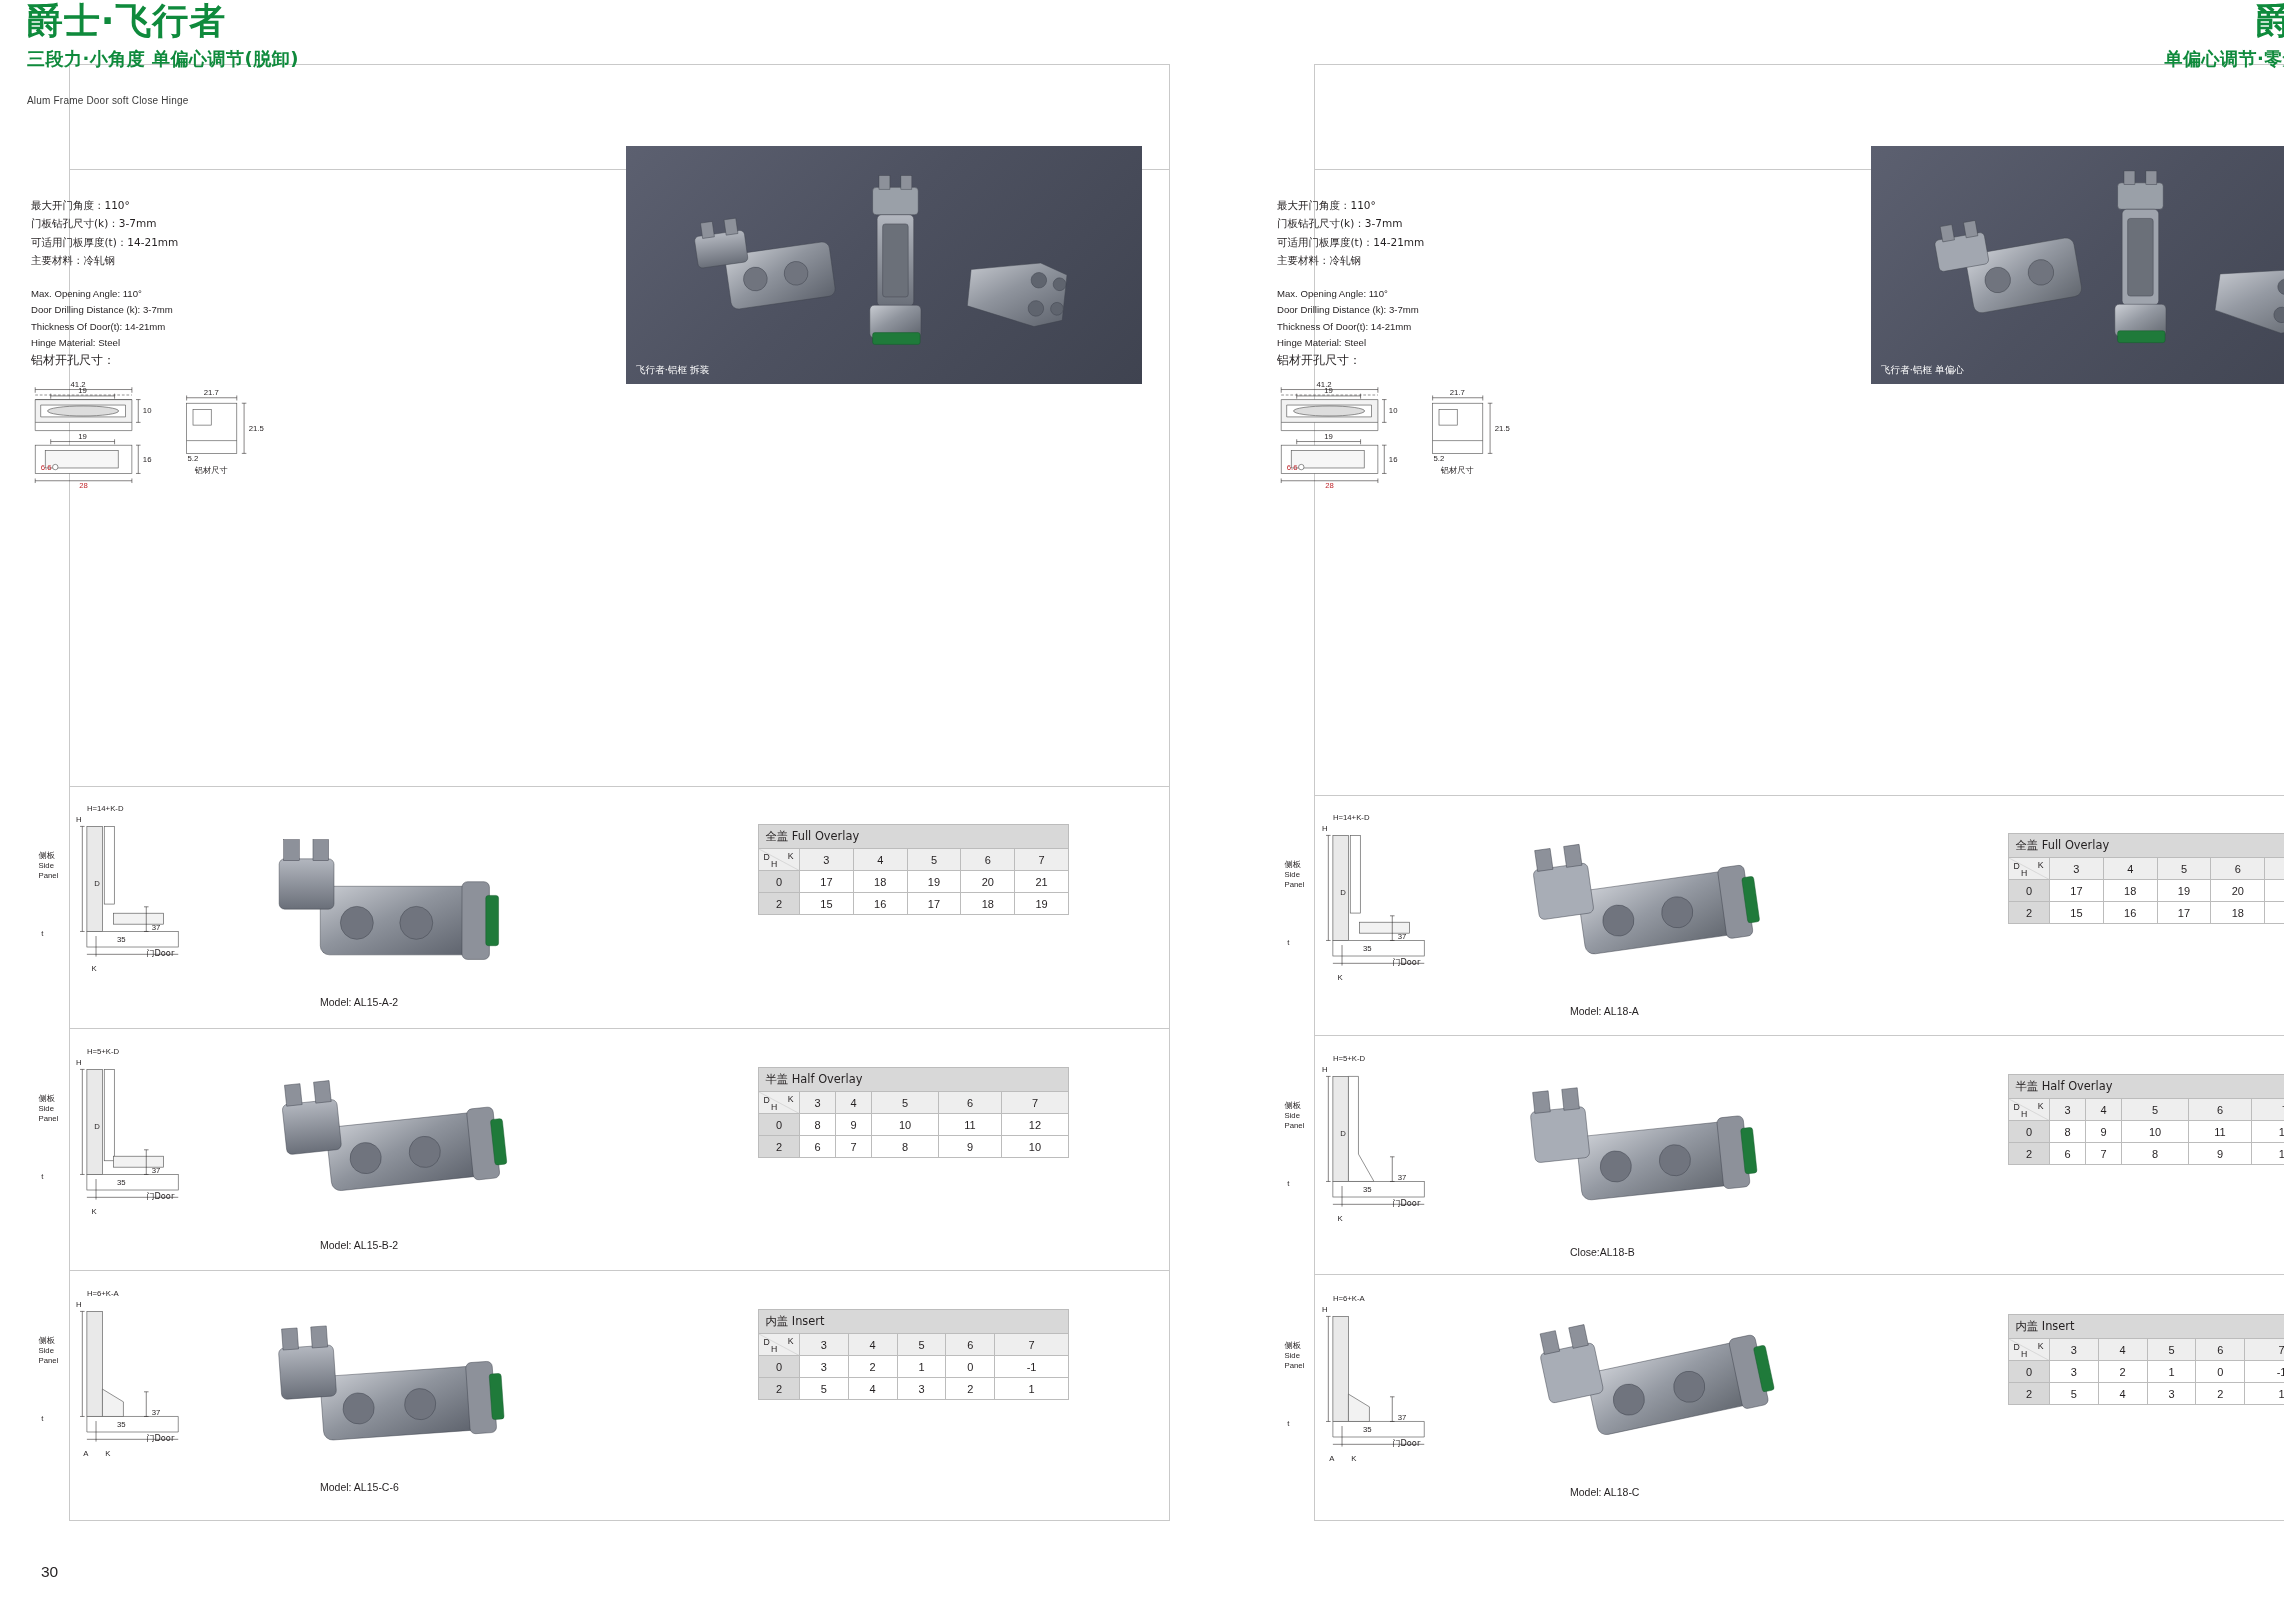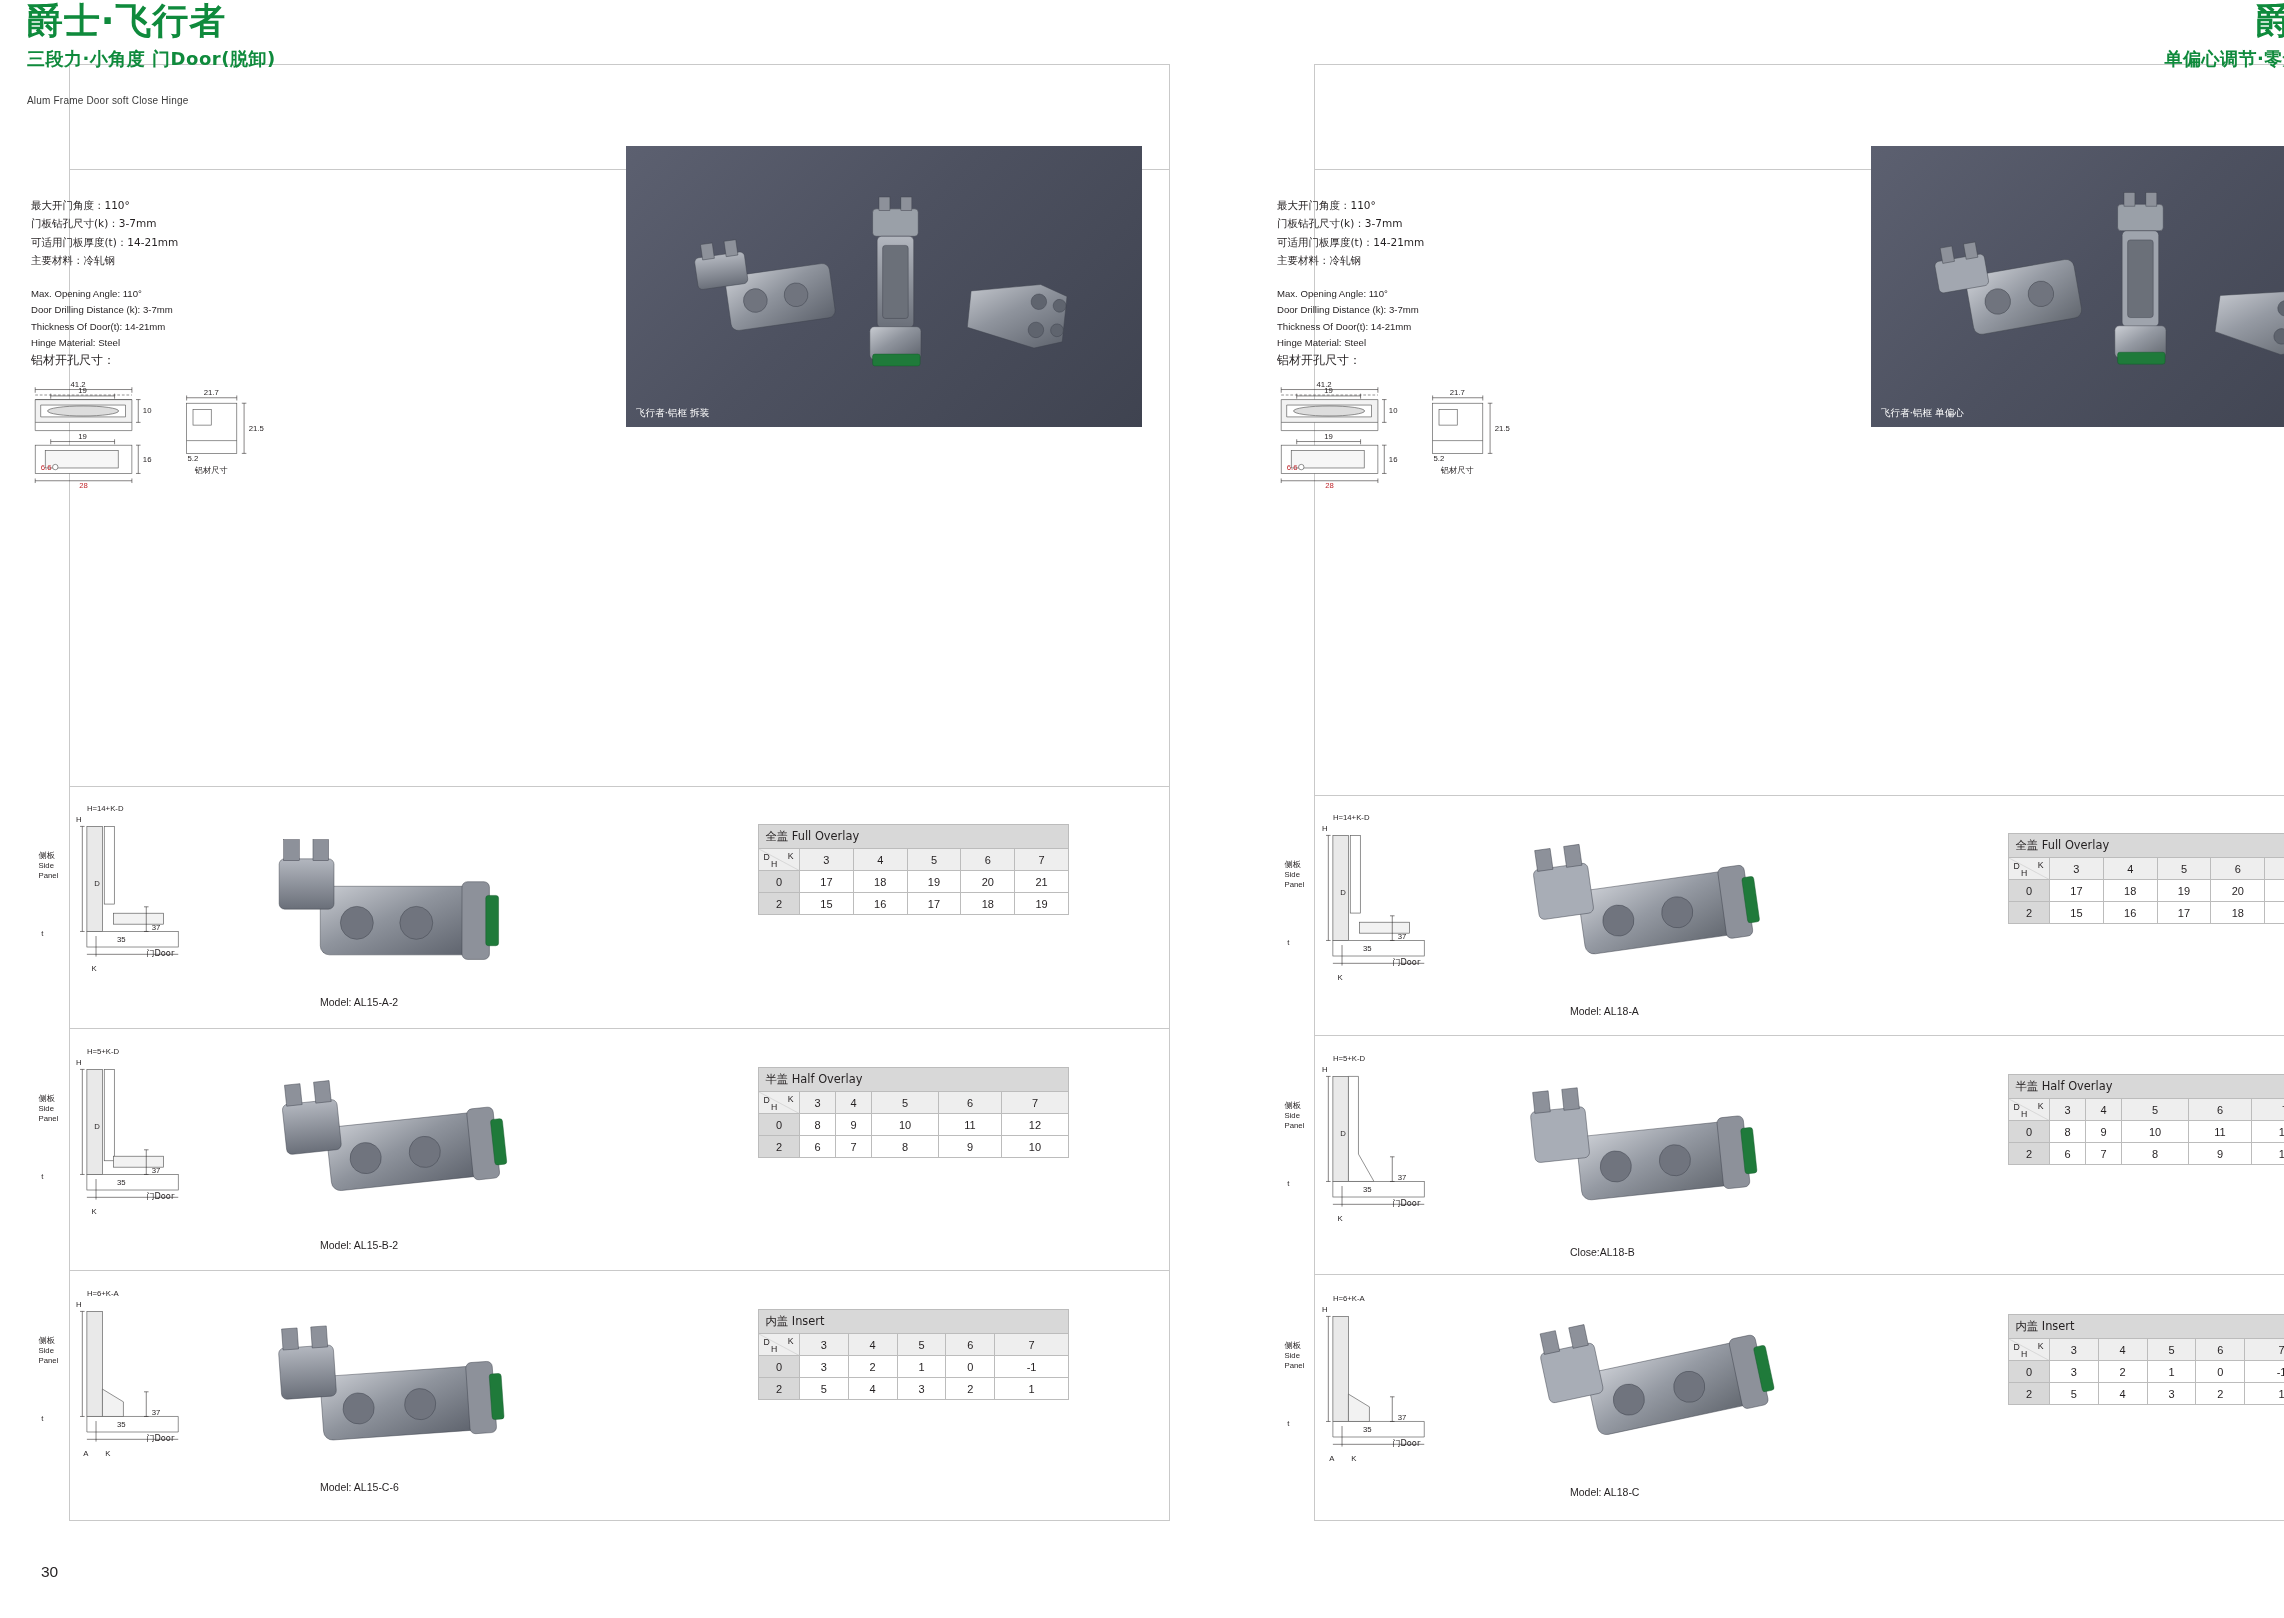--- a/index.html
+++ b/index.html
@@ -51,21 +51,21 @@
   .spec-en { font-size: 9.6px; line-height: 1.72; margin-top: 16.4px; }
   .draw-label { position: absolute; left: 31px; top: 352px; font-size: 12px; font-family: "DejaVu Sans", sans-serif; }
 
   
   .tdraw { position: absolute; left: 27px; top: 372px; width: 301px; height: 119px; }
   .tdraw svg { width: 100%; height: 100%; }
 
   
   .photo {
     position: absolute; left: 626px; top: 146px;
-    width: 516px; height: 281px;
+    width: 516px; height: 238px;
     background: linear-gradient(135deg,#5c6070 0%, #4d5160 45%, #3f4350 100%);
     overflow: hidden;
   }
   .photo .cap {
     position: absolute; left: 10px; bottom: 7.3px;
     color: #ffffff; font-size: 9.6px; font-family: "DejaVu Sans", sans-serif;
   }
   .photo svg { position: absolute; inset: 0; width: 100%; height: 100%; }
 
   
@@ -114,21 +114,21 @@
 <body>
 
 <div class="spread">
 
   <div class="page left">
     <div class="frame"></div>
 
     <div class="header">
       <div class="hdr-inner">
         <div class="brand-cn">爵士·飞行者</div>
-        <div class="brand-sub">三段力·小角度 门Door(脱卸)</div>
+        <div class="brand-sub">三段力·小角度 单偏心调节(脱卸)</div>
         <div class="brand-en">Alum Frame Door soft Close Hinge</div>
       </div>
       <div class="hdr-rule" style="left:69px;right:71px;"></div>
     </div>
 
     <div class="specs">
       <div class="spec-cn">
         <div>最大开门角度：110°</div>
         <div>门板钻孔尺寸(k)：3-7mm</div>
         <div>可适用门板厚度(t)：14-21mm</div>

